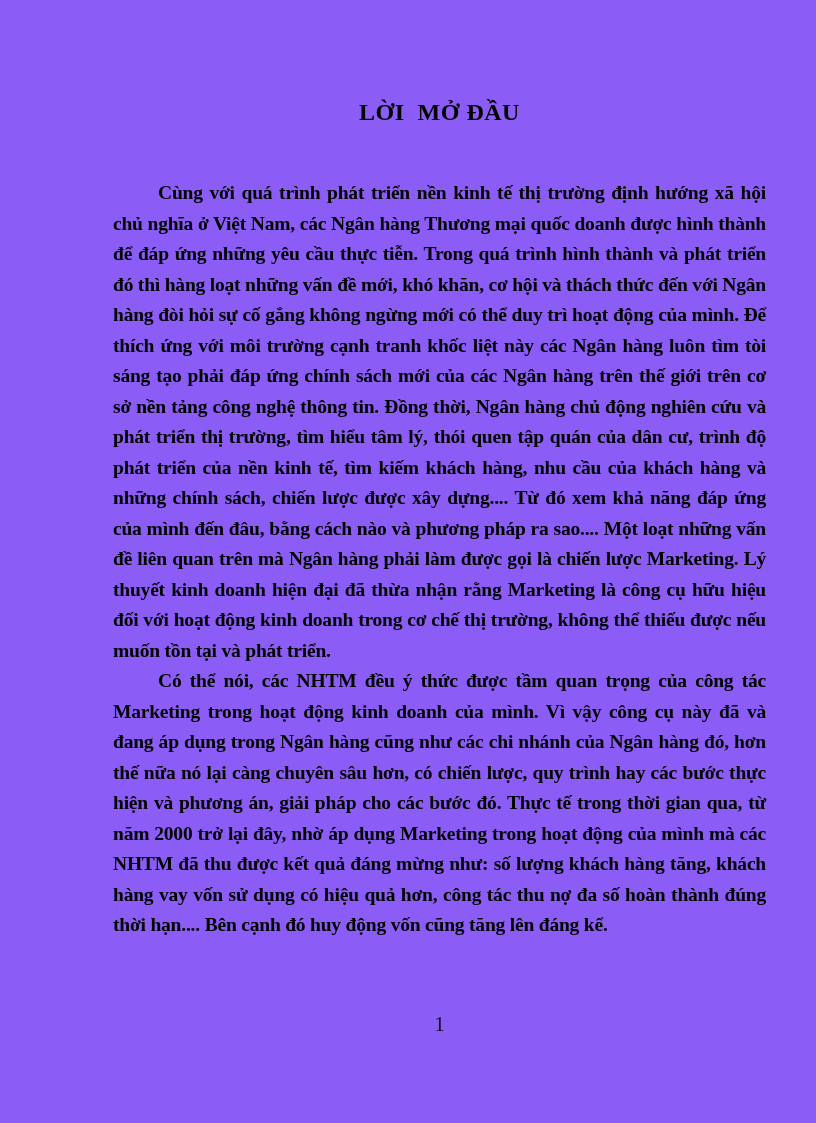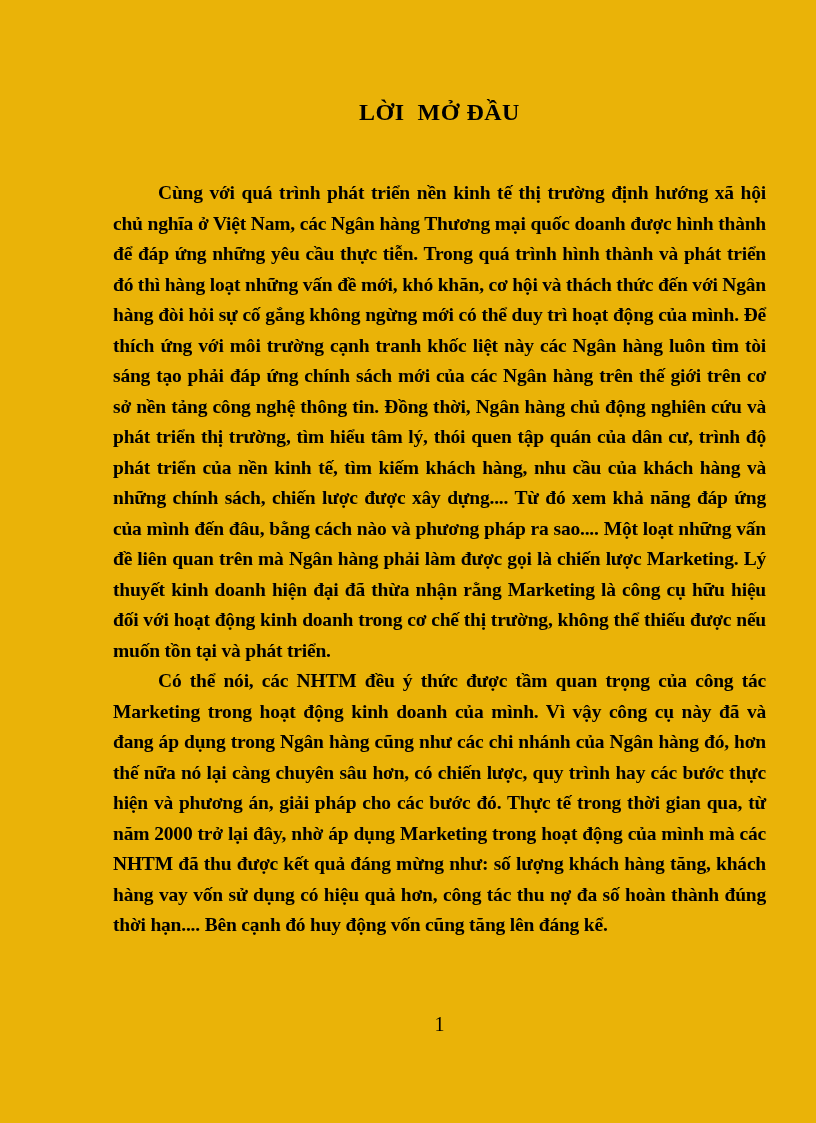--- a/index.html
+++ b/index.html
@@ -1,21 +1,21 @@
 <!DOCTYPE html>
 <html><head>
 <meta charset="utf-8">
 <style>
   * { margin: 0; padding: 0; box-sizing: border-box; }
   html, body { background: #ffffff; }
   .page {
     position: relative;
     width: 816px;
     height: 1123px;
-    background: #eab308;
+    background: #8b5cf6;
     color: #000000;
     font-family: "Liberation Serif", "DejaVu Serif", serif;
     overflow: hidden;
   }
   .content {
     position: absolute;
     left: 113px;
     top: 0;
     width: 653px;
   }

